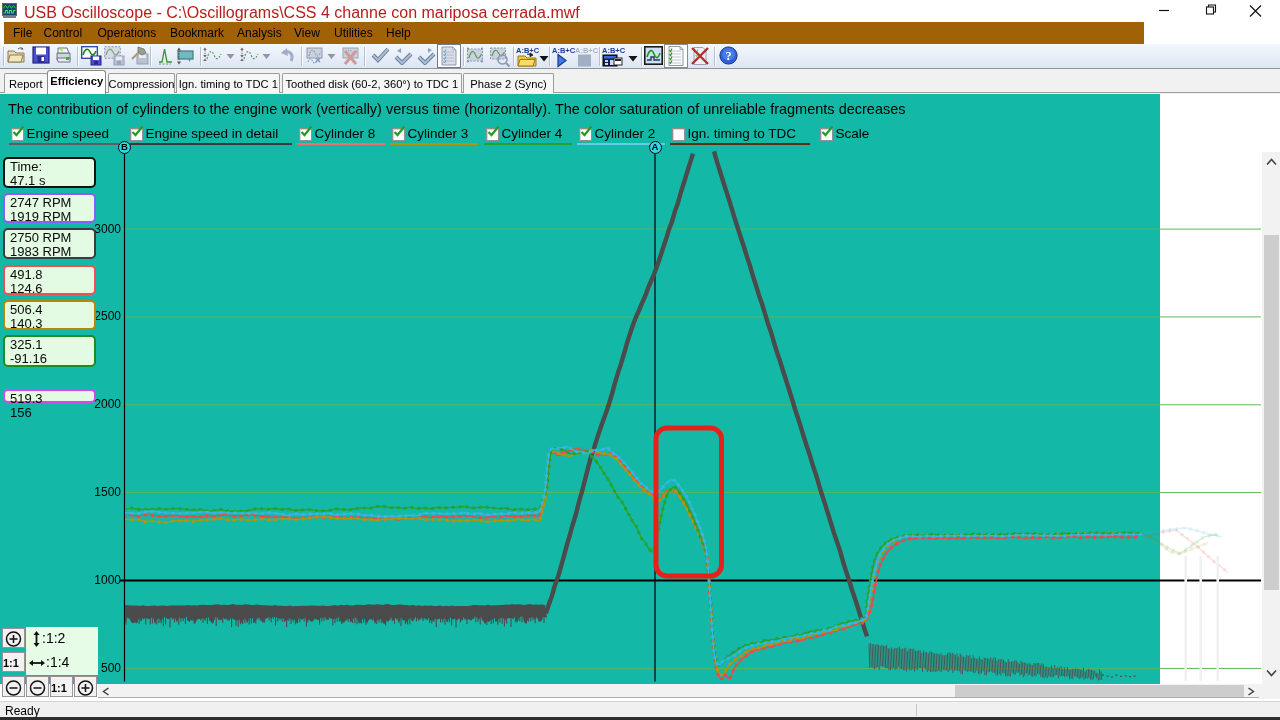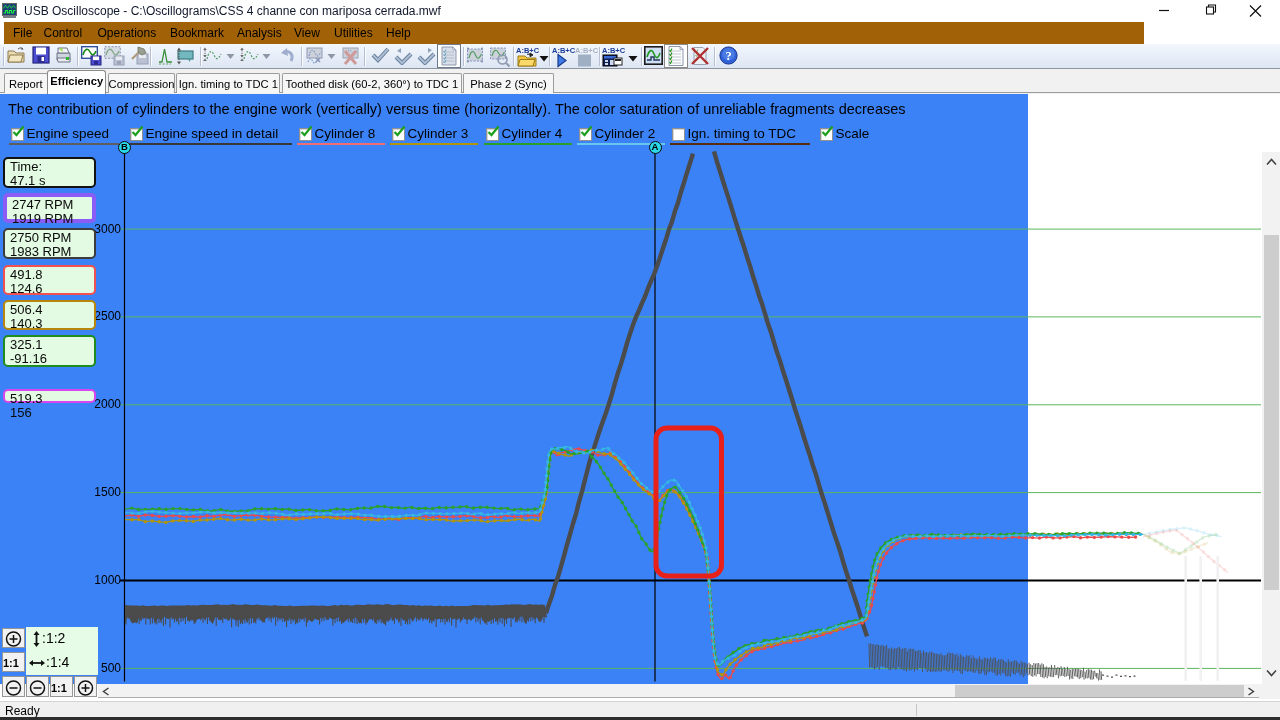--- a/index.html
+++ b/index.html
@@ -1,30 +1,30 @@
 <!DOCTYPE html>
 <html><head><meta charset="utf-8"><title>USB Oscilloscope</title><style>
 *{margin:0;padding:0;box-sizing:border-box}
 html,body{width:1280px;height:720px;overflow:hidden;background:#fff;
  font-family:"Liberation Sans",sans-serif;-webkit-font-smoothing:antialiased}
 .ab{position:absolute}
 .titlebar{left:0;top:0;width:1280px;height:22px;background:#fff}
-.title-txt{left:24px;top:4px;font-size:12px;color:#0f172a;white-space:pre}
+.title-txt{left:24px;top:4px;font-size:16px;color:#b91c1c;white-space:pre}
 .menubar{left:4px;top:22px;width:1140px;height:22px;background:#a16207}
 .menu-i{top:4px;font-size:12px;color:#000}
 .toolbar{left:0;top:44px;width:1280px;height:25px;
  background:linear-gradient(#f3f7fd,#dce5f3)}
 .tsep{top:3px;width:1px;height:19px;background:#b6c0d2;box-shadow:1px 0 0 #fdfdfe}
 .tabbar{left:0;top:69px;width:1280px;height:25px;background:#f1f1f1}
 .tabline{left:0;top:23.4px;width:1280px;height:1px;background:#9c9c9c}
 .tab{top:3.5px;height:20px;background:#f6f6f6;border:1px solid #9c9c9c;border-bottom:none;
  border-radius:2px 2px 0 0;font-size:11.2px;color:#000;text-align:center;padding-top:4px;white-space:nowrap;overflow:hidden}
 .tab.act{top:0.5px;height:24px;background:#fff;border:1px solid #8a8a8a;border-bottom:none;
  border-radius:3px 3px 0 0;font-weight:bold;z-index:3}
-.content{left:0;top:94px;width:1028px;height:590px;background:#3b82f6}
+.content{left:0;top:94px;width:1160px;height:590px;background:#14b8a6}
 .desc{left:8px;top:6.5px;font-size:14.5px;color:#000}
 .cbx{top:34px;width:13px;height:13px;background:#fff;border:1px solid #919191;
  box-shadow:inset 1px 1px 0 #d6d6d6}
 .cbl{top:32px;font-size:13.5px;color:#000;white-space:pre}
 .ul{top:49px;height:2px}
 .marker{width:13px;height:13px;border-radius:50%;background:#2bd8e8;border:1.6px solid #0a0a0a;
  font-size:9.5px;font-weight:bold;text-align:center;line-height:10.5px;color:#000;z-index:5}
 .ylab{width:32px;font-size:12px;text-align:right;color:#000}
 .vbox{left:3px;width:93px;background:#e3fae3;border-radius:5px;font-size:13px;color:#0a0a0a;
  padding:1px 0 0 5px;line-height:14.3px;z-index:4}
@@ -346,21 +346,21 @@
     <rect x="1216.4" y="556" width="2.6" height="125" fill="#f1f1f1"></rect>
     <rect x="656" y="428" width="65.5" height="148" rx="11" fill="none" stroke="#e8201a" stroke-width="5"></rect>
   </svg>
 <div class="ab ylab" style="left:89px;top:221.6px">3000</div>
 <div class="ab ylab" style="left:89px;top:309.4px">2500</div>
 <div class="ab ylab" style="left:89px;top:397.3px">2000</div>
 <div class="ab ylab" style="left:89px;top:485.1px">1500</div>
 <div class="ab ylab" style="left:89px;top:573.0px">1000</div>
 <div class="ab ylab" style="left:89px;top:660.9px">500</div>
 <div class="ab vbox" style="top:156.5px;height:31px;border:2px solid #111">Time:<br>47.1 s</div>
-<div class="ab vbox" style="top:193px;height:30px;border:4px solid #8b5cf6">2747 RPM<br>1919 RPM</div>
+<div class="ab vbox" style="top:193px;height:30px;border:2px solid #8b5cf6">2747 RPM<br>1919 RPM</div>
 <div class="ab vbox" style="top:228px;height:30.5px;border:2px solid #3c3c3c">2750 RPM<br>1983 RPM</div>
 <div class="ab vbox" style="top:264.5px;height:30px;border:2px solid #f05050">491.8<br>124.6</div>
 <div class="ab vbox" style="top:300px;height:30px;border:2px solid #b8860b">506.4<br>140.3</div>
 <div class="ab vbox" style="top:335px;height:31.5px;border:2px solid #1e8c1e">325.1<br>-91.16</div>
 <div class="ab vbox" style="top:389px;height:14px;border:2px solid #d946ef">519.3<br>156</div>
 <div class="ab marker" style="left:118px;top:140.5px">B</div>
 <div class="ab marker" style="left:648.5px;top:140.5px">A</div>
 <div class="ab zbtn" style="left:2px;top:628px;width:23px;height:20px;padding-top:1px"><svg width="21" height="18" viewBox="0 0 21 18">
       <circle cx="10.5" cy="9" r="7" fill="none" stroke="#111" stroke-width="1.5"></circle>
       <path d="M10.5 5v8M6.5 9h8" stroke="#111" stroke-width="1.5"></path>

